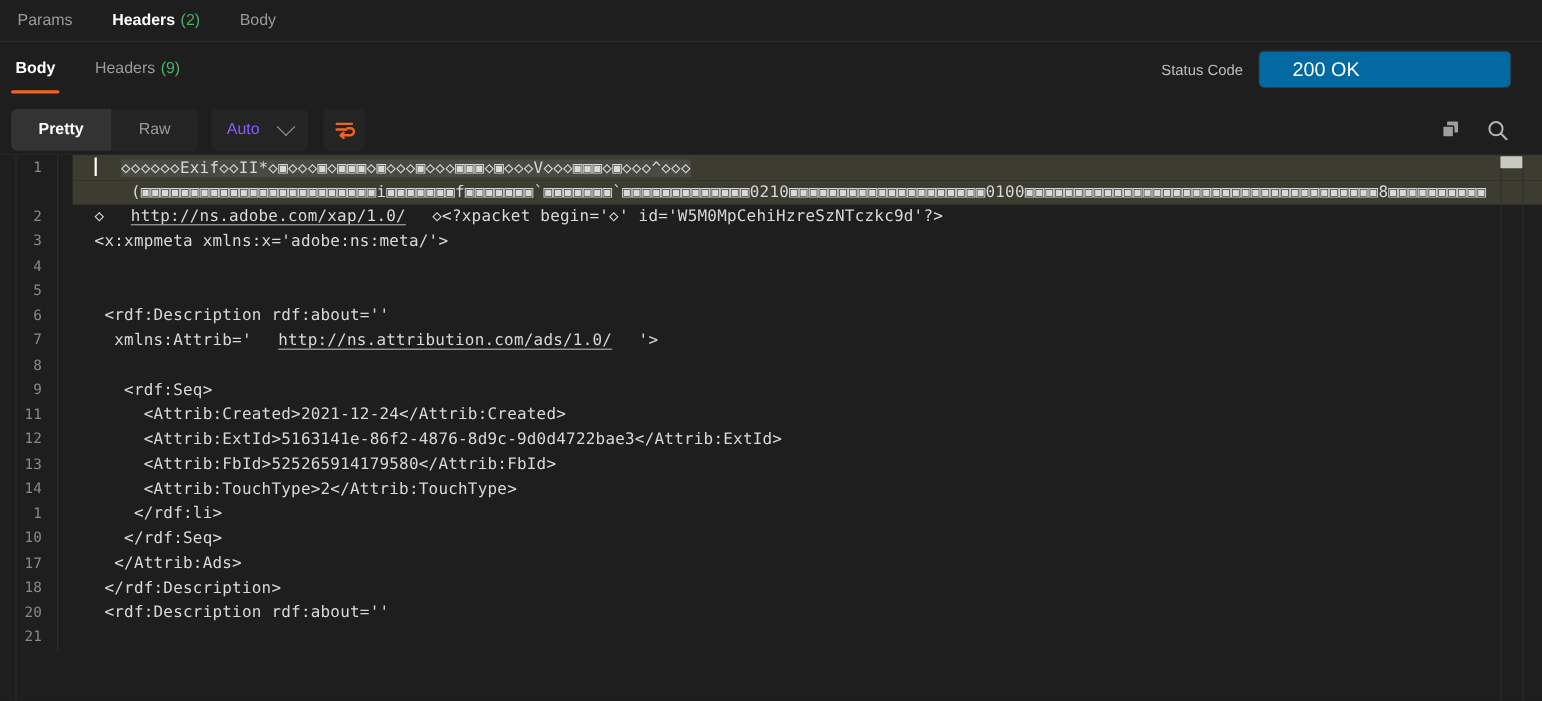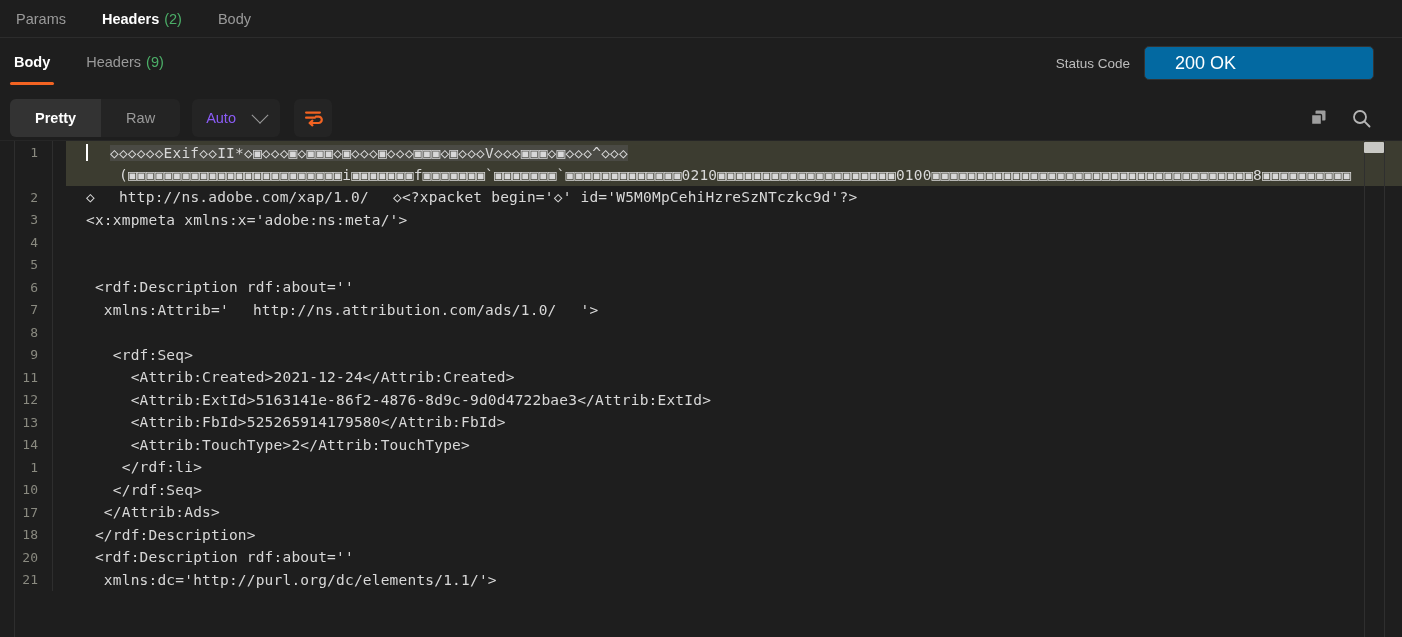--- a/index.html
+++ b/index.html
@@ -417,21 +417,20 @@
           <div class="code"><span> &lt;/rdf:Description&gt;</span></div>
         </div>
         <div class="row">
           <div class="ln">20</div>
           <div class="gsep"></div>
           <div class="code"><span> &lt;rdf:Description rdf:about=''</span></div>
         </div>
         <div class="row">
           <div class="ln">21</div>
           <div class="gsep"></div>
-          <div class="code"><span>  xmlns:dc='http://purl.org/dc/elements/1.1/'&gt;</span></div>
         </div>
       </div>
   </div>
 
   <div class="vscroll">
     <div class="vtrack-line" style="left:0"></div>
     <div class="vtrack-line" style="left:20px"></div>
     <div class="vthumb"></div>
   </div>
 

